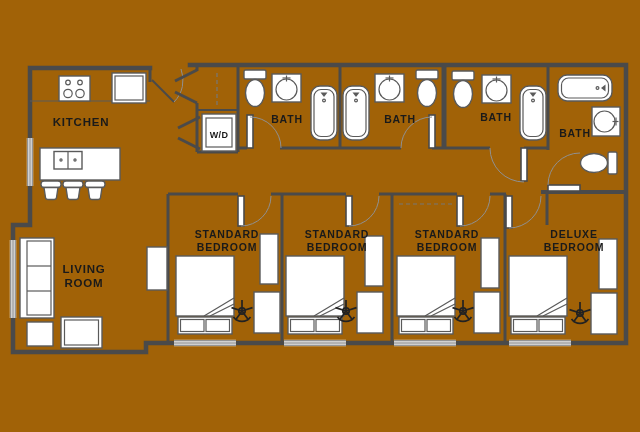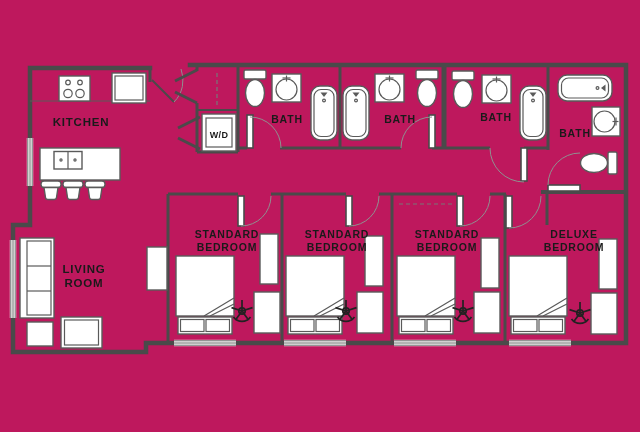--- a/index.html
+++ b/index.html
@@ -1,16 +1,16 @@
 <!DOCTYPE html>
 <html style="--background: #ffffff; --wall: #4a4a4a; --fixture: #5a5a5a; --text: #1a1a1a; --arc: #909090;"><head>
 <meta charset="utf-8">
 <style>
   html,body{margin:0;padding:0;background:#fff;}
-  .stage{width:640px;height:432px;position:relative;background:#be185d;overflow:hidden;
+  .stage{width:640px;height:432px;position:relative;background:#a16207;overflow:hidden;
          font-family:"Liberation Sans",sans-serif;}
   svg{display:block;}
   .wall-outer{stroke:var(--wall,#4a4a4a);stroke-width:4.5;fill:none;stroke-linecap:square;}
   .wall{stroke:var(--wall,#4a4a4a);stroke-width:3;fill:none;stroke-linecap:butt;}
   .wall-4{stroke:var(--wall,#4a4a4a);stroke-width:4;fill:none;}
   .wall-5{stroke:var(--wall,#4a4a4a);stroke-width:5;fill:none;}
   .wall-thin{stroke:var(--wall,#4a4a4a);stroke-width:2;fill:none;}
   .fix{stroke:var(--fixture,#5a5a5a);stroke-width:1.4;fill:#fff;}
   .fixn{stroke:var(--fixture,#5a5a5a);stroke-width:1.2;fill:none;}
   .leaf{fill:#fff;stroke:var(--wall,#4a4a4a);stroke-width:1.6;}

